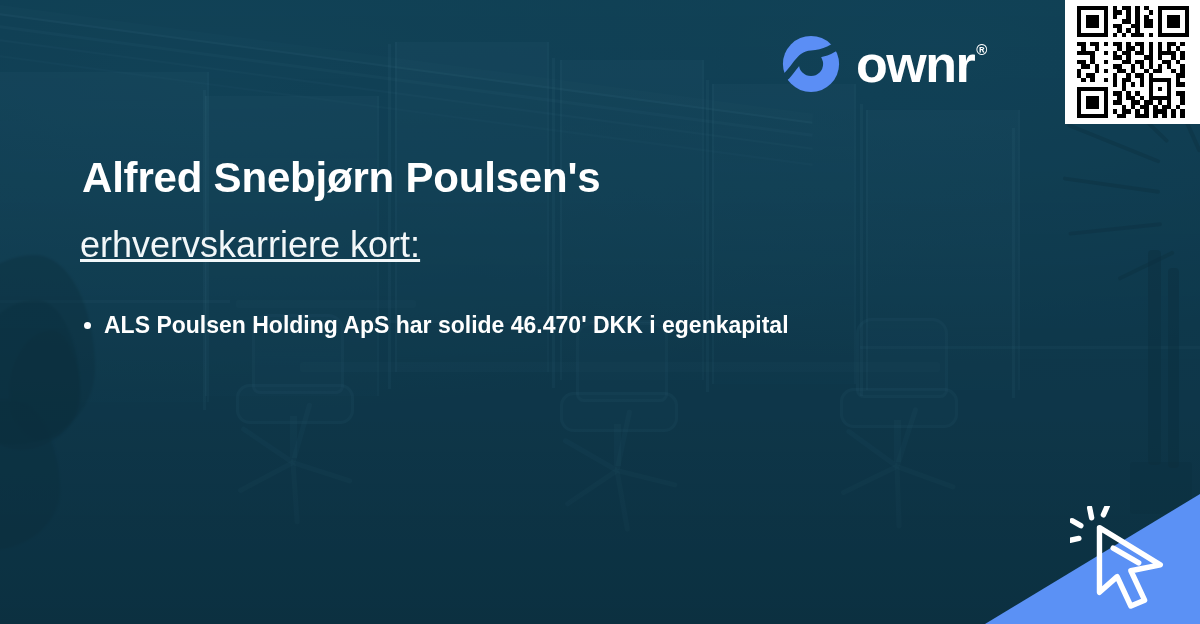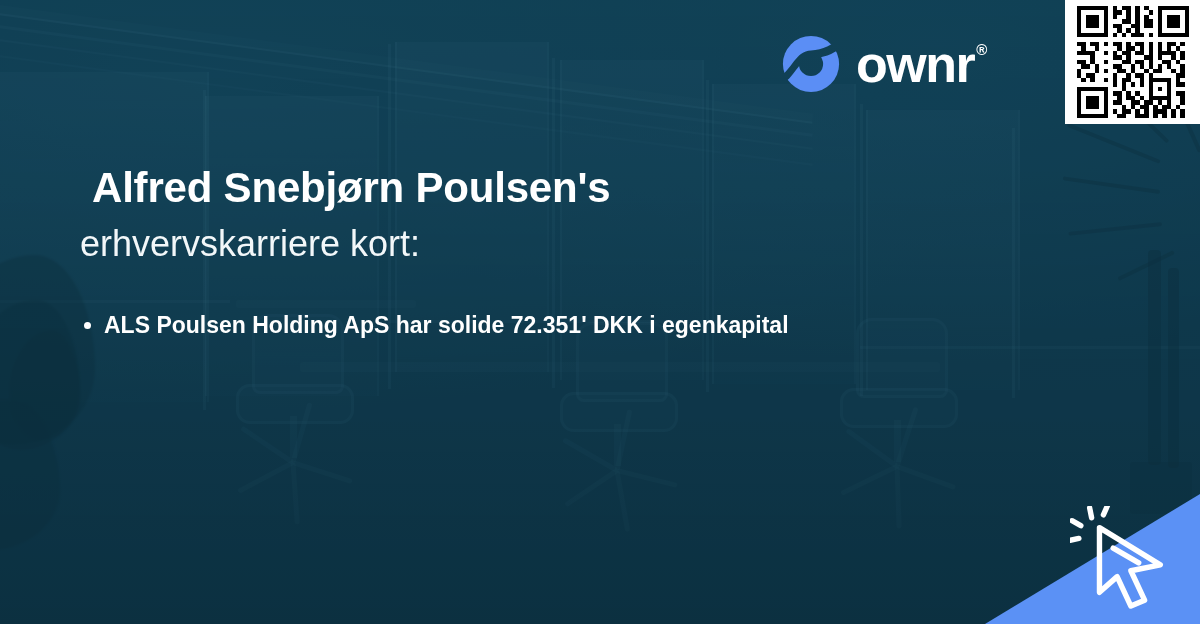--- a/index.html
+++ b/index.html
@@ -176,28 +176,29 @@
     position: absolute;
     left: 80px; top: 152px;
     width: 820px;
   }
   .headline .l1 {
     color: #ffffff;
     font-size: 42px;
     font-weight: bold;
     line-height: 1.12;
     letter-spacing: -.2px;
-    margin: 12px;
+    margin: 2px;
   }
   .headline .l2 {
     color: #f2f7f9;
     font-size: 36px;
     font-weight: normal;
     line-height: 1.15;
-    margin: 8px 0 0 0;
+    margin: 23px 0 0 0;
+    text-decoration: underline;
   }
 
   
   .bullets {
     position: absolute;
     left: 80px; top: 308px;
     width: 900px;
     list-style: none;
     margin: 0;
     padding: 0;
@@ -504,21 +505,21 @@
       </g>
     </svg>
   </div>
 
   <div class="headline">
     <p class="l1">Alfred Snebjørn Poulsen's</p>
     <p class="l2">erhvervskarriere kort:</p>
   </div>
 
   <ul class="bullets">
-    <li>ALS Poulsen Holding ApS har solide 72.351' DKK i egenkapital</li>
+    <li>ALS Poulsen Holding ApS har solide 46.470' DKK i egenkapital</li>
   </ul>
 
   <div class="corner">
     <div class="corner-tri"></div>
     <svg class="cursor-svg" viewBox="0 0 110 106">
       <g fill="none" stroke="#ffffff" stroke-width="5.5" stroke-linecap="round" stroke-linejoin="round">
         <path d="M30 22 L92 60 L62 66 L76 96 L62 102 L48 72 L30 88 Z"></path>
         <line x1="44" y1="43" x2="70" y2="58"></line>
         <line x1="22" y1="12" x2="20" y2="2"></line>
         <line x1="11" y1="20" x2="2" y2="15"></line>

